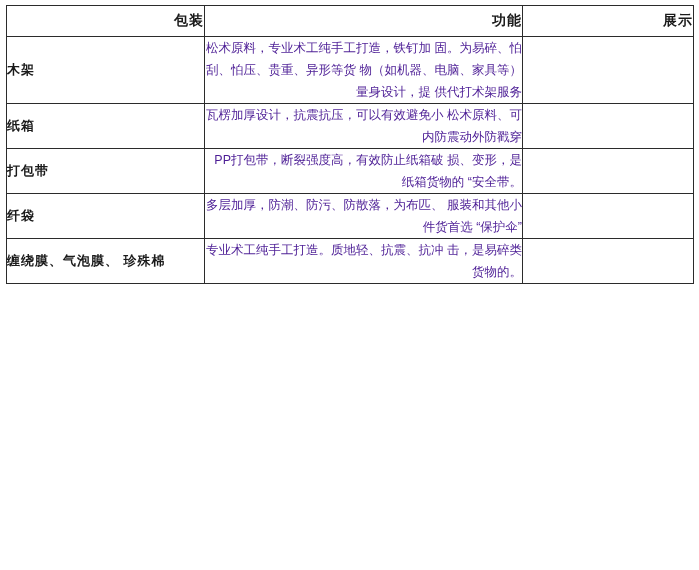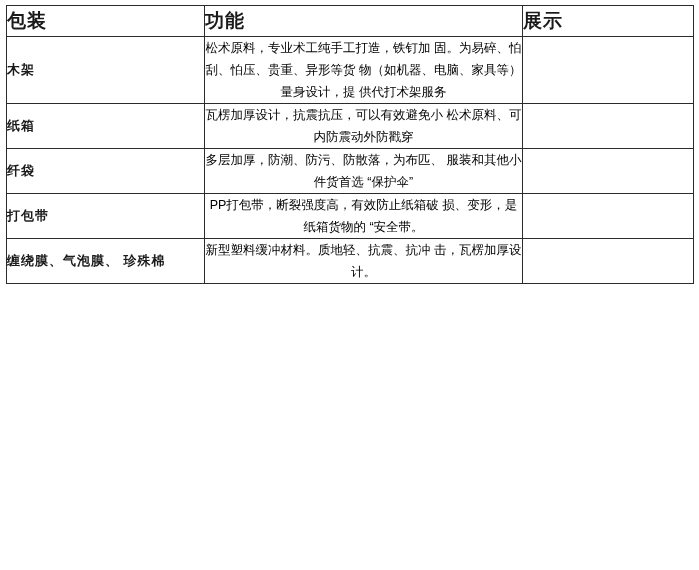--- a/index.html
+++ b/index.html
@@ -31,39 +31,39 @@
     border: 1px solid #2b2b2b;
     vertical-align: middle;
     padding: 0;
   }
   col.c1 { width: 198px; }
   col.c2 { width: 318px; }
   col.c3 { width: 171px; }
 
   thead th {
     height: 30px;
-    font-size: 19px;
+    font-size: 14px;
     font-weight: bold;
-    text-align: left;
+    text-align: right;
     color: #1a1a1a;
     letter-spacing: 1px;
   }
   td.name {
     text-align: left;
     font-size: 13px;
     font-weight: bold;
     letter-spacing: 1px;
     color: #1a1a1a;
   }
   td.func {
     font-size: 12.5px;
     line-height: 22px;
     padding: 6px 10px 6px 9px;
-    text-align: center;
-    color: #000000;
+    text-align: right;
+    color: #4c1d95;
   }
   td.demo {
     padding: 0;
     text-align: center;
   }
   .img-wrap {
     position: relative;
     width: 169px;
     overflow: hidden;
     display: block;
@@ -172,51 +172,51 @@
               
               
               
               
               
             </span>
           </span>
         </td>
       </tr>
       <tr>
+        <td class="name">打包带</td>
+        <td class="func">PP打包带，断裂强度高，有效防止纸箱破 损、变形，是纸箱货物的 “安全带。</td>
+        <td class="demo">
+          <span class="img-wrap">
+            <span class="ph-straps">
+              
+              
+              
+              
+            </span>
+          </span>
+        </td>
+      </tr>
+      <tr>
         <td class="name">纤袋</td>
         <td class="func">多层加厚，防潮、防污、防散落，为布匹、 服装和其他小件货首选 “保护伞”</td>
         <td class="demo">
           <span class="img-wrap">
             <span class="ph-bags">
               
               <span class="floor"></span>
               
               
               
             </span>
           </span>
         </td>
       </tr>
       <tr>
-        <td class="name">打包带</td>
-        <td class="func">PP打包带，断裂强度高，有效防止纸箱破 损、变形，是纸箱货物的 “安全带。</td>
-        <td class="demo">
-          <span class="img-wrap">
-            <span class="ph-straps">
-              
-              
-              
-              
-            </span>
-          </span>
-        </td>
-      </tr>
-      <tr>
         <td class="name">缠绕膜、气泡膜、 珍殊棉</td>
-        <td class="func">新型塑料缓冲材料。质地轻、抗震、抗冲 击，瓦楞加厚设计。</td>
+        <td class="func">专业术工纯手工打造。质地轻、抗震、抗冲 击，是易碎类货物的。</td>
         <td class="demo">
           <span class="img-wrap">
             <span class="ph-film">
               
               
               
               
             </span>
           </span>
         </td>

